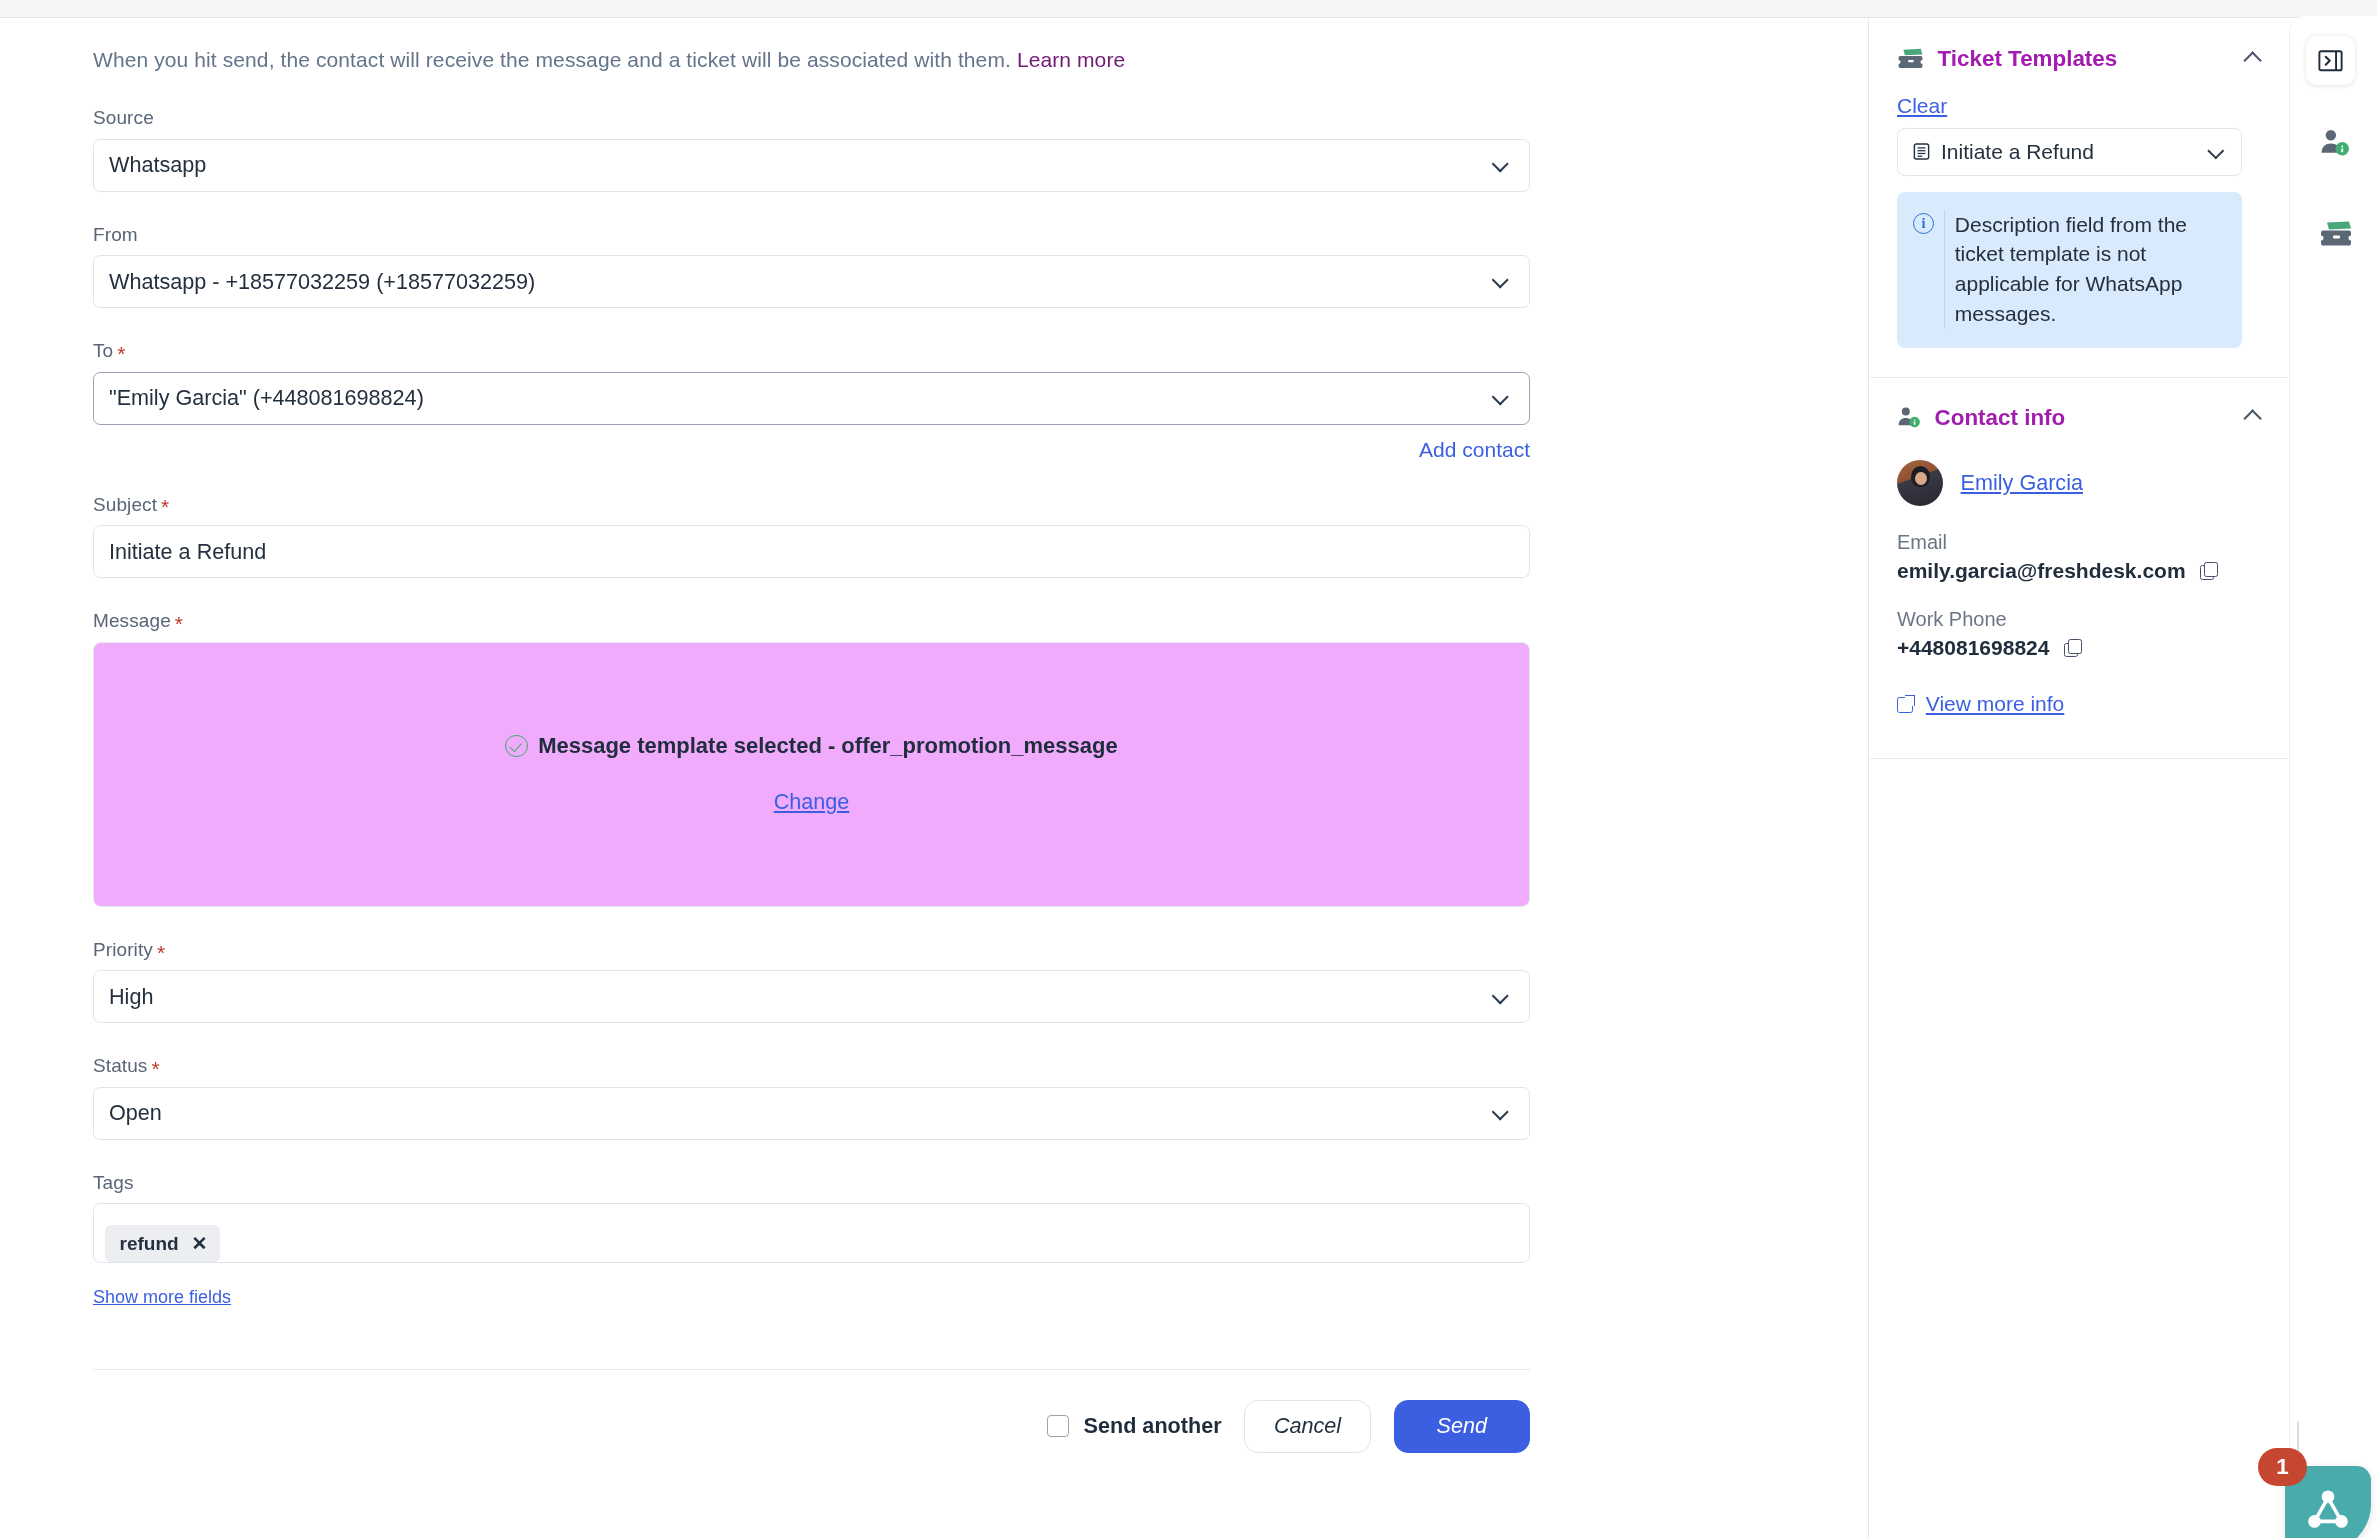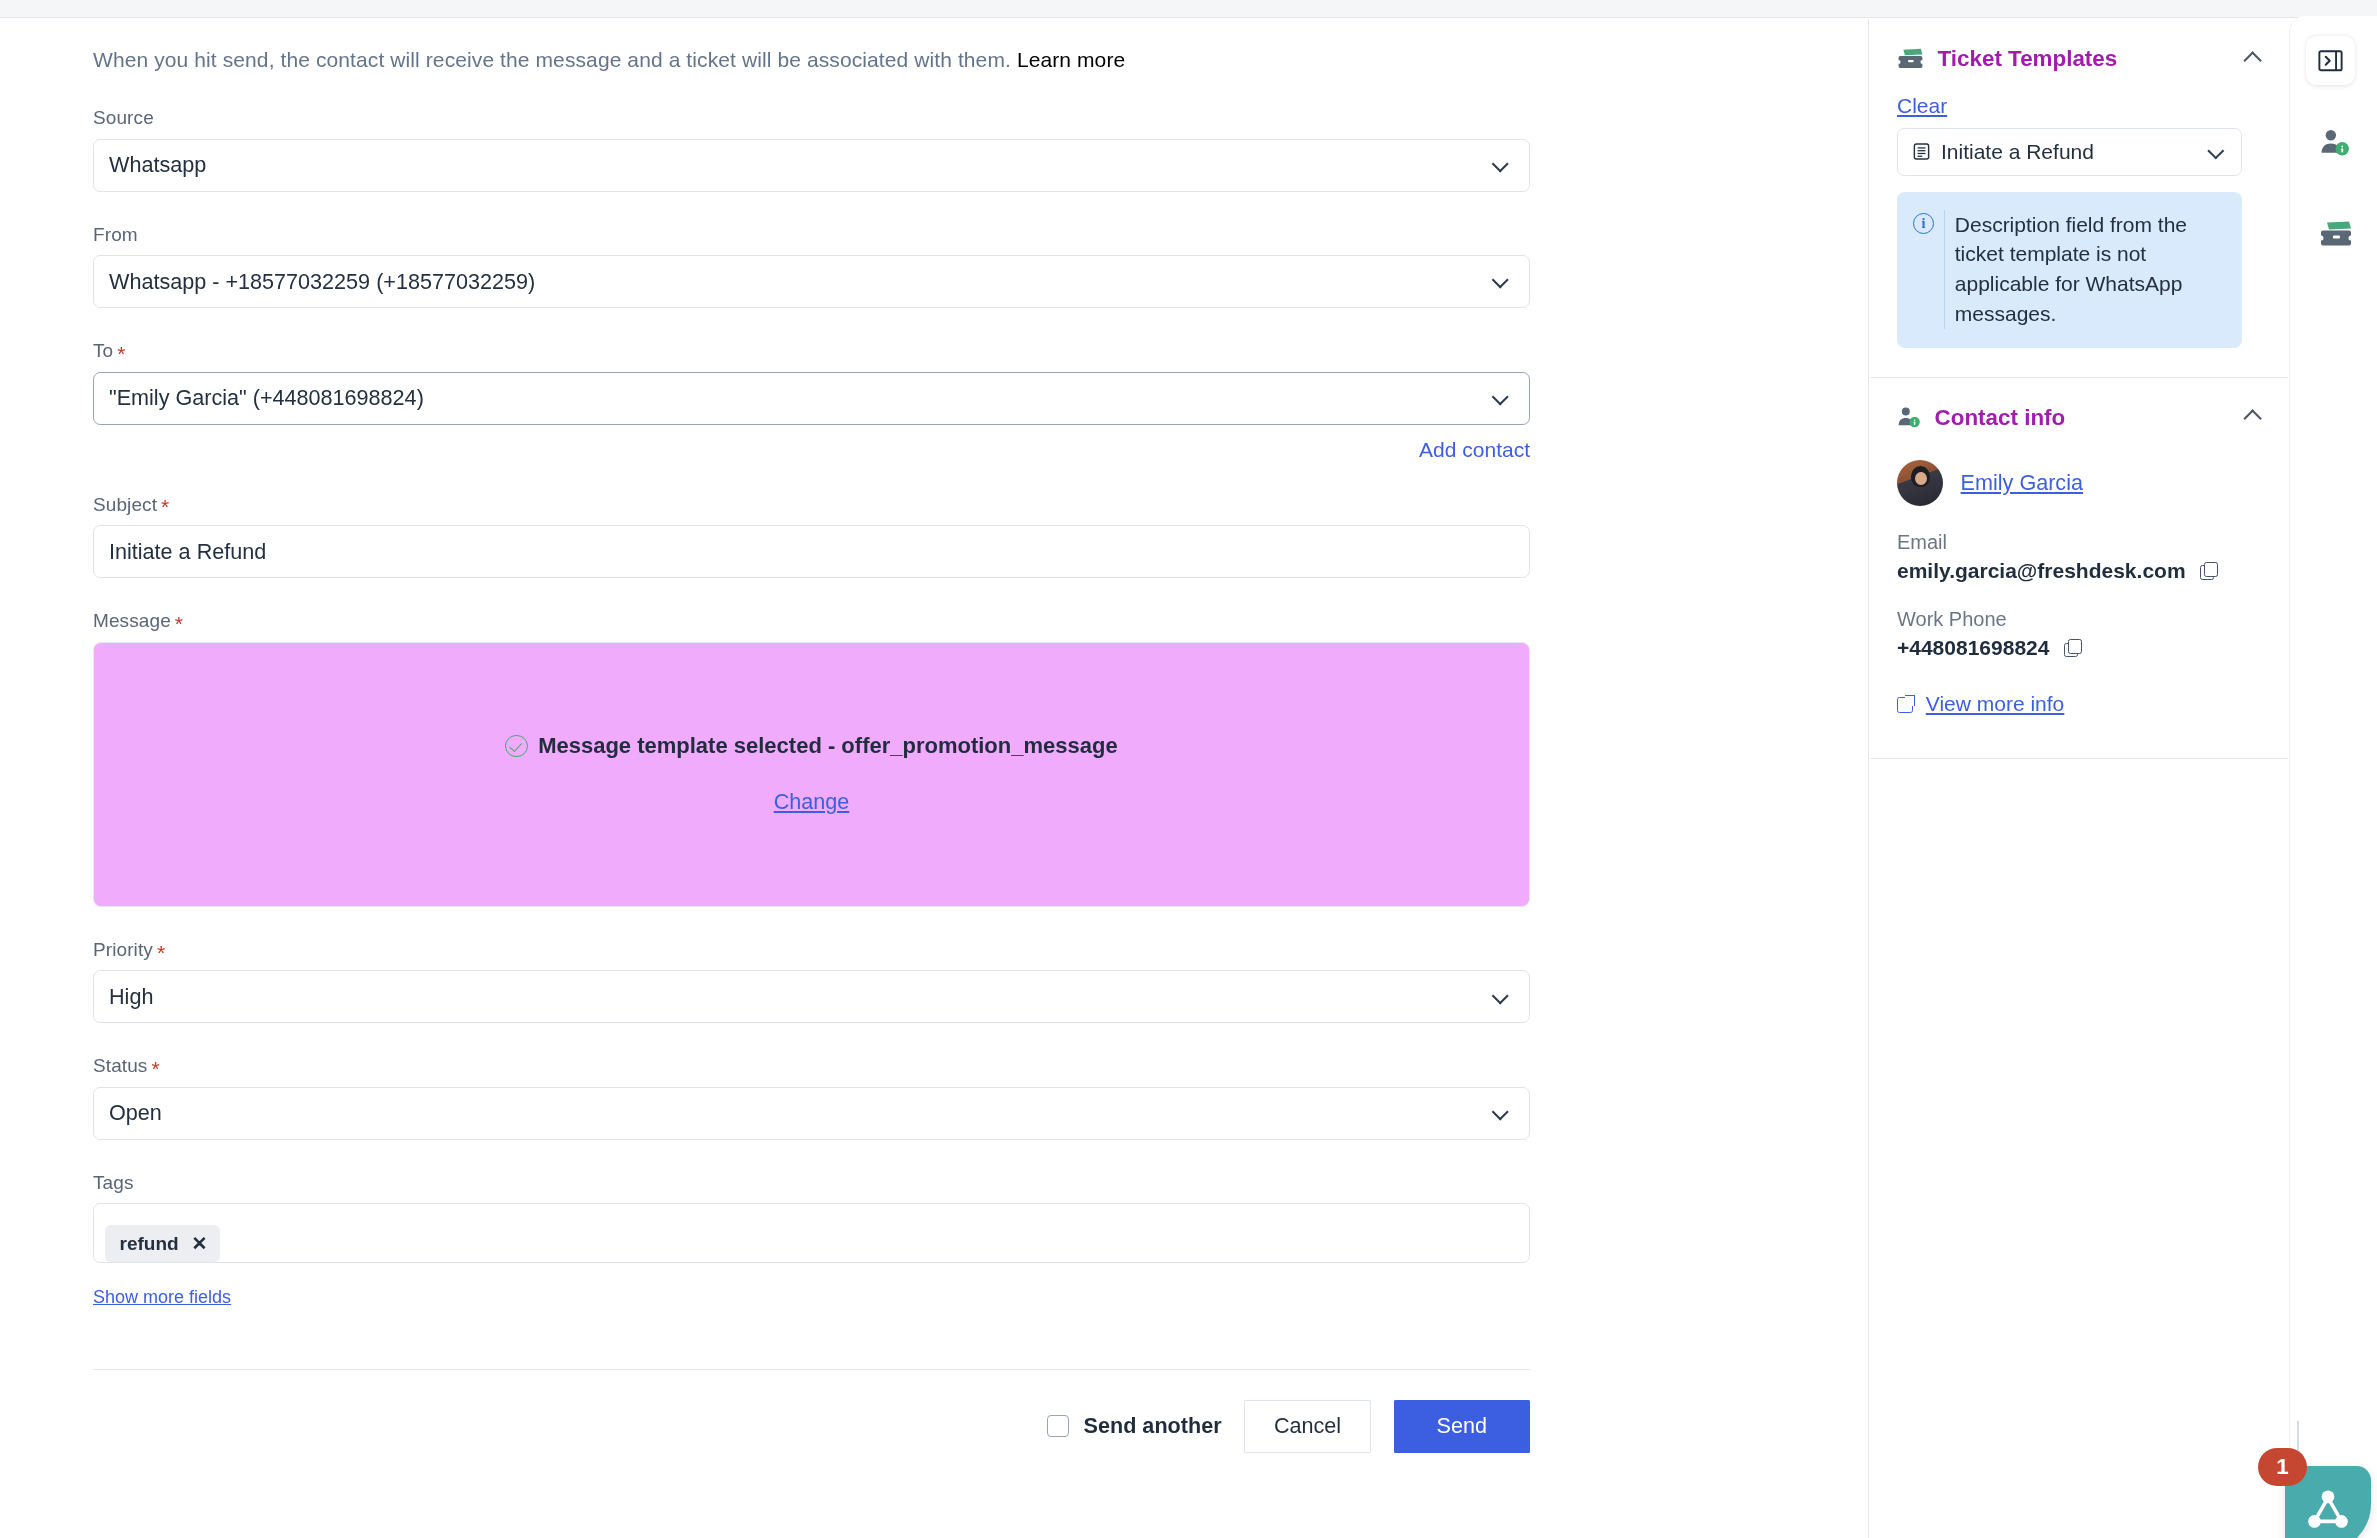--- a/index.html
+++ b/index.html
@@ -30,21 +30,21 @@
     background: #ffffff;
     border-right: 0.8px solid #e3e6eb;
   }
 
   .form-wrap { position: absolute; left: 93px; top: 25.5px; width: 1437px; }
 
   .intro {
     font-size: 21px; color: #64748b; line-height: 1.45;
     letter-spacing: 0.1px;
   }
-  .intro .lnk { color: #000000; text-decoration: none; }
+  .intro .lnk { color: #701a75; text-decoration: none; }
 
   .field { margin-top: 32px; }
   .flabel {
     font-size: 19px; color: #5a6577; margin-bottom: 9.6px;
     display: flex; align-items: center; gap: 4px; letter-spacing: 0.1px;
   }
   .req { color: #c0392b; font-size: 21px; line-height: 1; position: relative; top: 2.4px; }
 
   .ctrl {
     position: relative;
@@ -129,22 +129,22 @@
     width: 1437px; margin-top: 30px;
     display: flex; align-items: center; justify-content: flex-end; gap: 22.4px;
   }
   .cbwrap { display: flex; align-items: center; gap: 14.4px; margin-right: 0; }
   .cbox {
     width: 22.4px; height: 22.4px; border: 1.6px solid #9aa4b2;
     border-radius: 4px; background: #fff; cursor: pointer;
   }
   .cblabel { font-size: 21.6px; font-weight: bold; color: #1f2d3d; }
   .btn {
-    font-size: 21.6px; border-radius: 1px; cursor: pointer;
-    display: inline-flex; align-items: center; justify-content: center;
+    font-size: 21.6px; border-radius: 14px; cursor: pointer;
+    display: inline-flex; align-items: center; justify-content: center; font-style: italic;
   }
   .btn-cancel {
     height: 53px; padding: 0 29px;
     border: 0.8px solid #e0e4ec; background: #fff; color: #1f2d3d;
   }
   .btn-send {
     height: 53px; padding: 0 42px;
     border: 0.8px solid #3b5fe0; background: #3b5fe0; color: #fff;
   }
 

